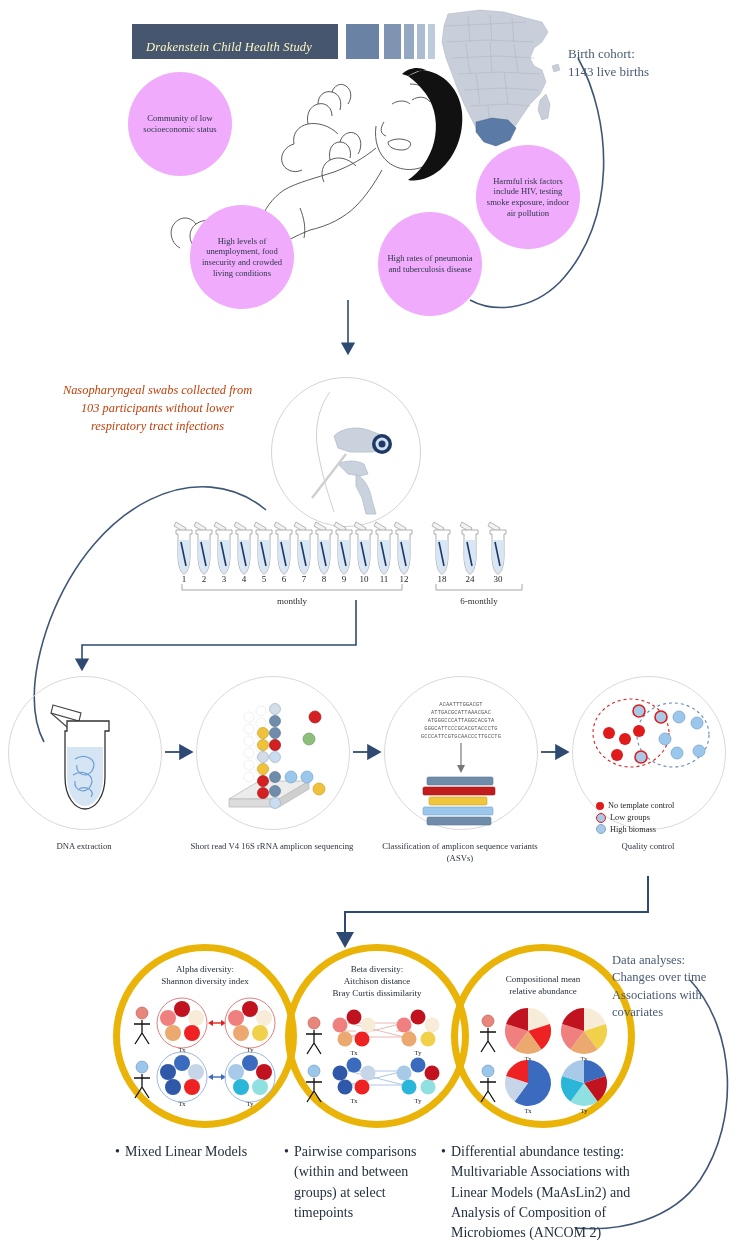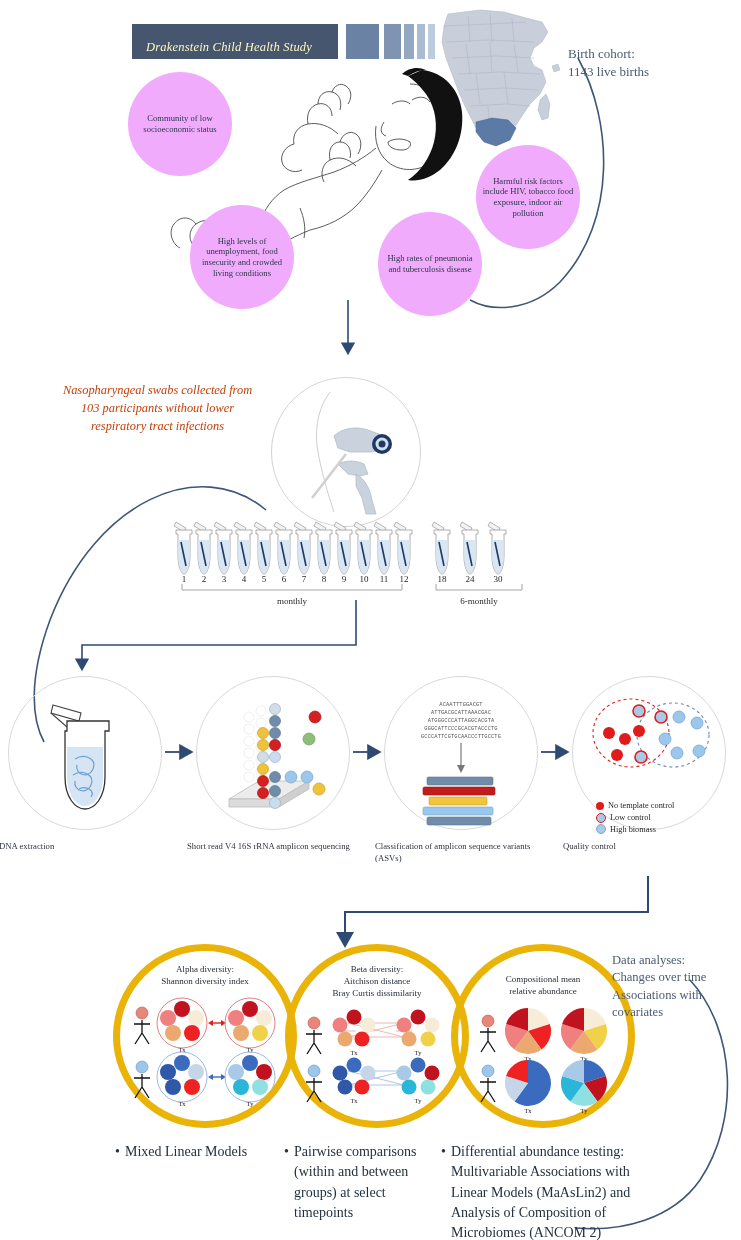--- a/index.html
+++ b/index.html
@@ -46,21 +46,21 @@
 
   
   #naso-circle{left:271px;top:377px;width:148px;height:148px;border:1px solid #d4d4d4;}
 
   
   #tubes{left:170px;top:520px;width:370px;height:92px;}
 
   
   .labc{position:absolute;top:676px;width:152px;height:152px;border:1px solid #d9d9d9;}
   #lab1{left:8px;} #lab2{left:196px;} #lab3{left:384px;} #lab4{left:572px;}
-  .labcap{position:absolute;top:840px;width:170px;font-size:8.7px;
+  .labcap{position:absolute;top:840px;width:170px;text-align:center;font-size:8.7px;
           line-height:1.4;color:#2e3440;}
   #cap1{left:-1px;} #cap2{left:187px;} #cap3{left:375px;} #cap4{left:563px;}
 
   
   #seqbox{position:absolute;left:390px;top:701px;width:142px;text-align:center;
           font-family:"Liberation Mono","DejaVu Sans Mono",monospace;
           font-size:5.4px;line-height:1.5;color:#555;letter-spacing:.1px;}
 
   
   #qclegend{position:absolute;left:596px;top:800px;font-size:8.3px;line-height:1.42;color:#1e1e1e;}
@@ -175,21 +175,21 @@
 <div class="pale circ" id="c-ses">
   <span>Community of low socioeconomic status</span>
 </div>
 <div class="pale circ" id="c-unemp">
   <span>High levels of unemployment, food insecurity and crowded living conditions</span>
 </div>
 <div class="pale circ" id="c-pneu">
   <span>High rates of pneumonia and tuberculosis disease</span>
 </div>
 <div class="pale circ" id="c-risk">
-  <span>Harmful risk factors include HIV, tobacco food exposure, indoor air pollution</span>
+  <span>Harmful risk factors include HIV, testing smoke exposure, indoor air pollution</span>
 </div>
 
 <div class="abs" id="birth">
   <div>Birth cohort:</div>
   <div>1143 live births</div>
 </div>
 
 <svg id="links" viewBox="0 0 741 1240">
   <defs>
     <marker id="arw" markerWidth="9" markerHeight="9" refX="6" refY="4.5" orient="auto">
@@ -448,21 +448,21 @@
     <div>GCCCATTCGTGCAACCCTTGCCTG</div>
   </div>
 
 <div id="qclegend">
   <div class="row">
     <span class="dot d-ntc"></span>
     <span>No template control</span>
   </div>
   <div class="row">
     <span class="dot d-low"></span>
-    <span>Low control</span>
+    <span>Low groups</span>
   </div>
   <div class="row">
     <span class="dot d-high"></span>
     <span>High biomass</span>
   </div>
 </div>
 
 <div class="labcap" id="cap1">DNA extraction</div>
 <div class="labcap" id="cap2">Short read V4 16S rRNA amplicon sequencing</div>
 <div class="labcap" id="cap3">Classification of amplicon sequence variants (ASVs)</div>

